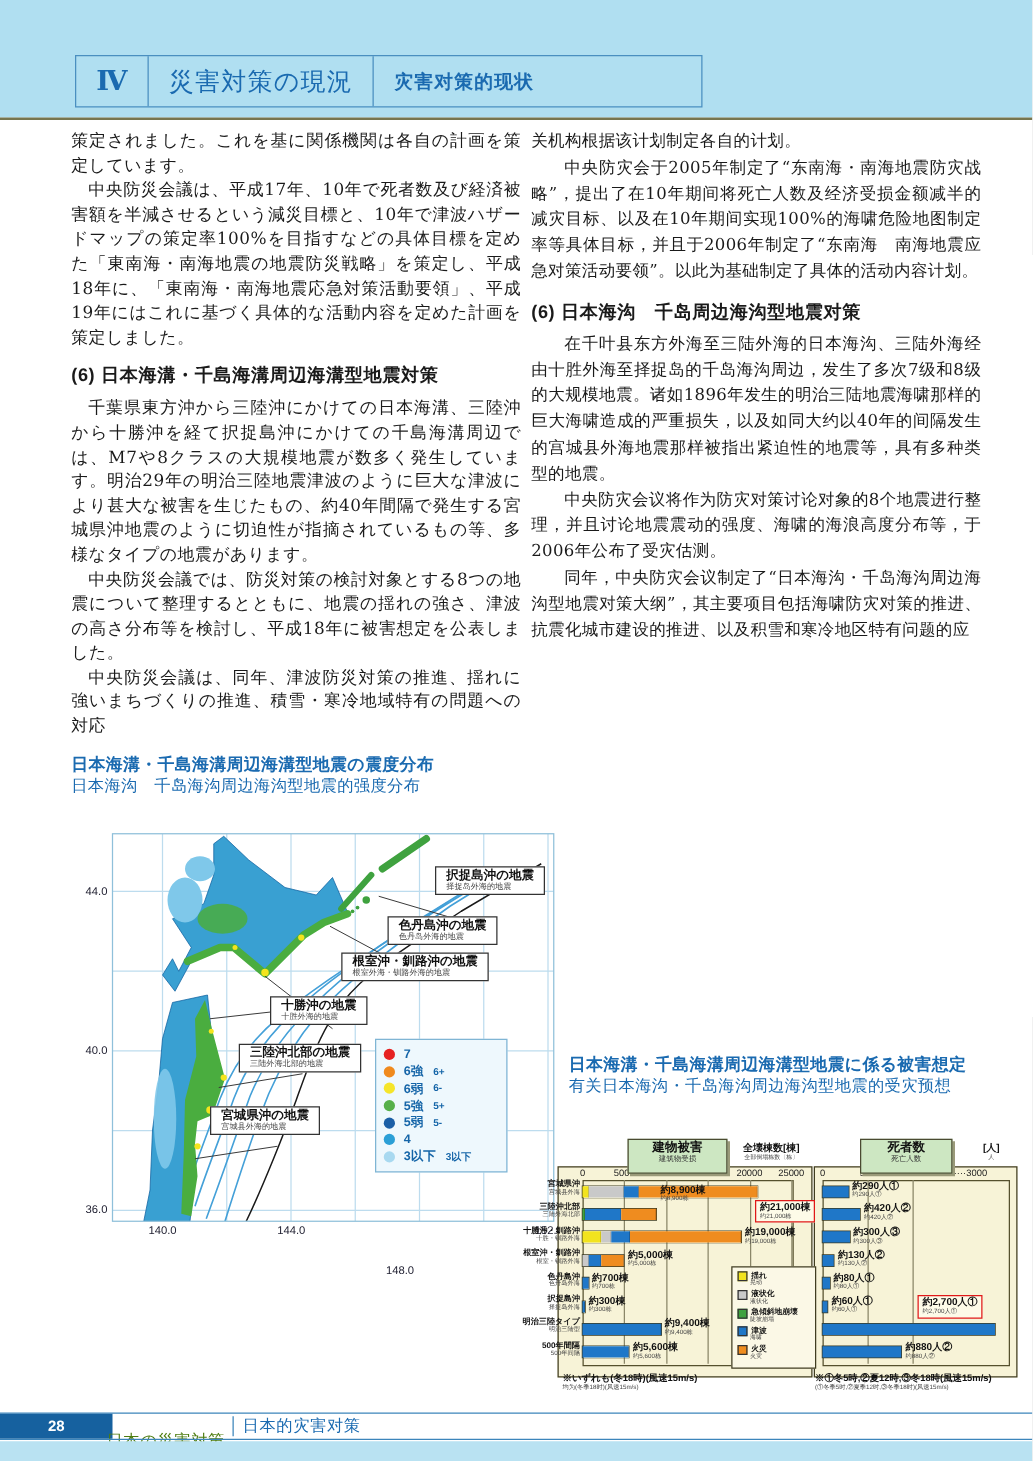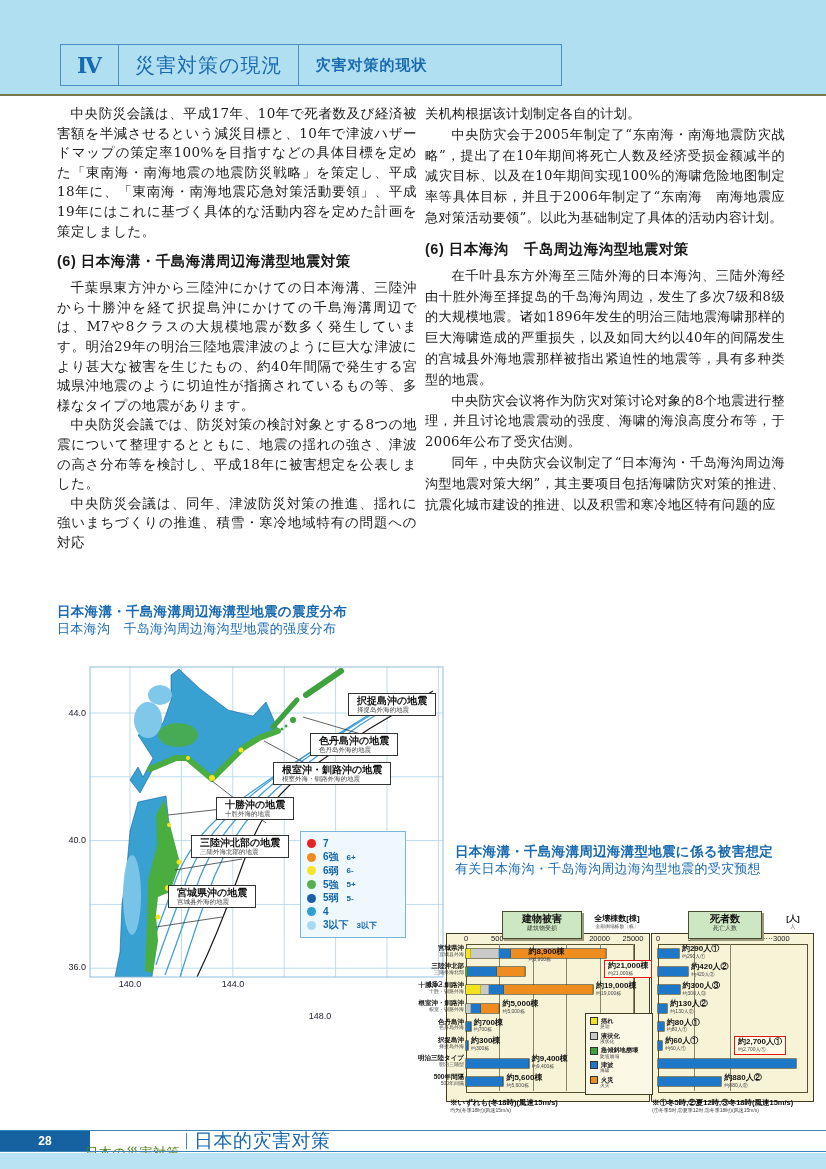--- a/index.html
+++ b/index.html
@@ -85,39 +85,40 @@
   .fn-ja{font-size:7.5px;font-weight:bold;color:#111;display:block;}
   .fn-zh{font-size:5px;color:#444;display:block;}
   
   .f-line1{position:absolute;left:0;top:1130px;width:826px;height:1px;background:#3c85bb;}
   .f-bar{position:absolute;left:0;top:1131px;width:714px;height:20px;}
   .f-pagebox{position:absolute;left:0;top:0;width:90px;height:20px;background:#16619f;
              color:#fff;font-size:12px;font-weight:bold;text-align:center;line-height:20px;}
   .f-ja{position:absolute;left:60px;top:0;width:120px;text-align:right;color:#4d7c0f;
         font-size:13px;line-height:20px;letter-spacing:.5px;margin-top:12px;}
   .f-sep{position:absolute;left:186px;top:2px;width:1px;height:16px;background:#3c85bb;}
-  .f-zh{position:absolute;left:194px;top:0;color:#1a6ab0;font-size:19px;line-height:20px;letter-spacing:.5px;}
+  .f-zh{position:absolute;left:194px;top:0;color:#1a6ab0;font-size:13px;line-height:20px;letter-spacing:.5px;}
   .f-line2{position:absolute;left:0;top:1151px;width:826px;height:1px;background:#3c85bb;}
   .f-band{position:absolute;left:0;top:1153px;width:826px;height:16px;background:#b9e2f2;}
 </style>
 </head>
 <body>
 
 <div class="page">
 
   <div class="band">
     <div class="chap-box">
       <div class="chap-cell chap-num">Ⅳ</div>
       <div class="chap-cell chap-ja">災害対策の現況</div>
       <div class="chap-cell chap-zh">灾害对策的现状</div>
     </div>
   </div>
   <div class="rule"></div>
 
   <div class="col col-left">
+    <p class="jp">策定されました。これを基に関係機関は各自の計画を策定しています。</p>
     <p class="jp ind1">中央防災会議は、平成17年、10年で死者数及び経済被害額を半減させるという減災目標と、10年で津波ハザードマップの策定率100%を目指すなどの具体目標を定めた「東南海・南海地震の地震防災戦略」を策定し、平成18年に、「東南海・南海地震応急対策活動要領」、平成19年にはこれに基づく具体的な活動内容を定めた計画を策定しました。</p>
     <h3 class="sec-h">(6) 日本海溝・千島海溝周辺海溝型地震対策</h3>
     <p class="jp ind1">千葉県東方沖から三陸沖にかけての日本海溝、三陸沖から十勝沖を経て択捉島沖にかけての千島海溝周辺では、M7や8クラスの大規模地震が数多く発生しています。明治29年の明治三陸地震津波のように巨大な津波により甚大な被害を生じたもの、約40年間隔で発生する宮城県沖地震のように切迫性が指摘されているもの等、多様なタイプの地震があります。</p>
     <p class="jp ind1">中央防災会議では、防災対策の検討対象とする8つの地震について整理するとともに、地震の揺れの強さ、津波の高さ分布等を検討し、平成18年に被害想定を公表しました。</p>
     <p class="jp ind1">中央防災会議は、同年、津波防災対策の推進、揺れに強いまちづくりの推進、積雪・寒冷地域特有の問題への対応</p>
   </div>
 
   <div class="col col-right">
     <p class="zh">关机构根据该计划制定各自的计划。</p>
     <p class="zh ind2">中央防灾会于2005年制定了“东南海・南海地震防灾战略”，提出了在10年期间将死亡人数及经济受损金额减半的减灾目标、以及在10年期间实现100%的海啸危险地图制定率等具体目标，并且于2006年制定了“东南海　南海地震应急对策活动要领”。以此为基础制定了具体的活动内容计划。</p>

